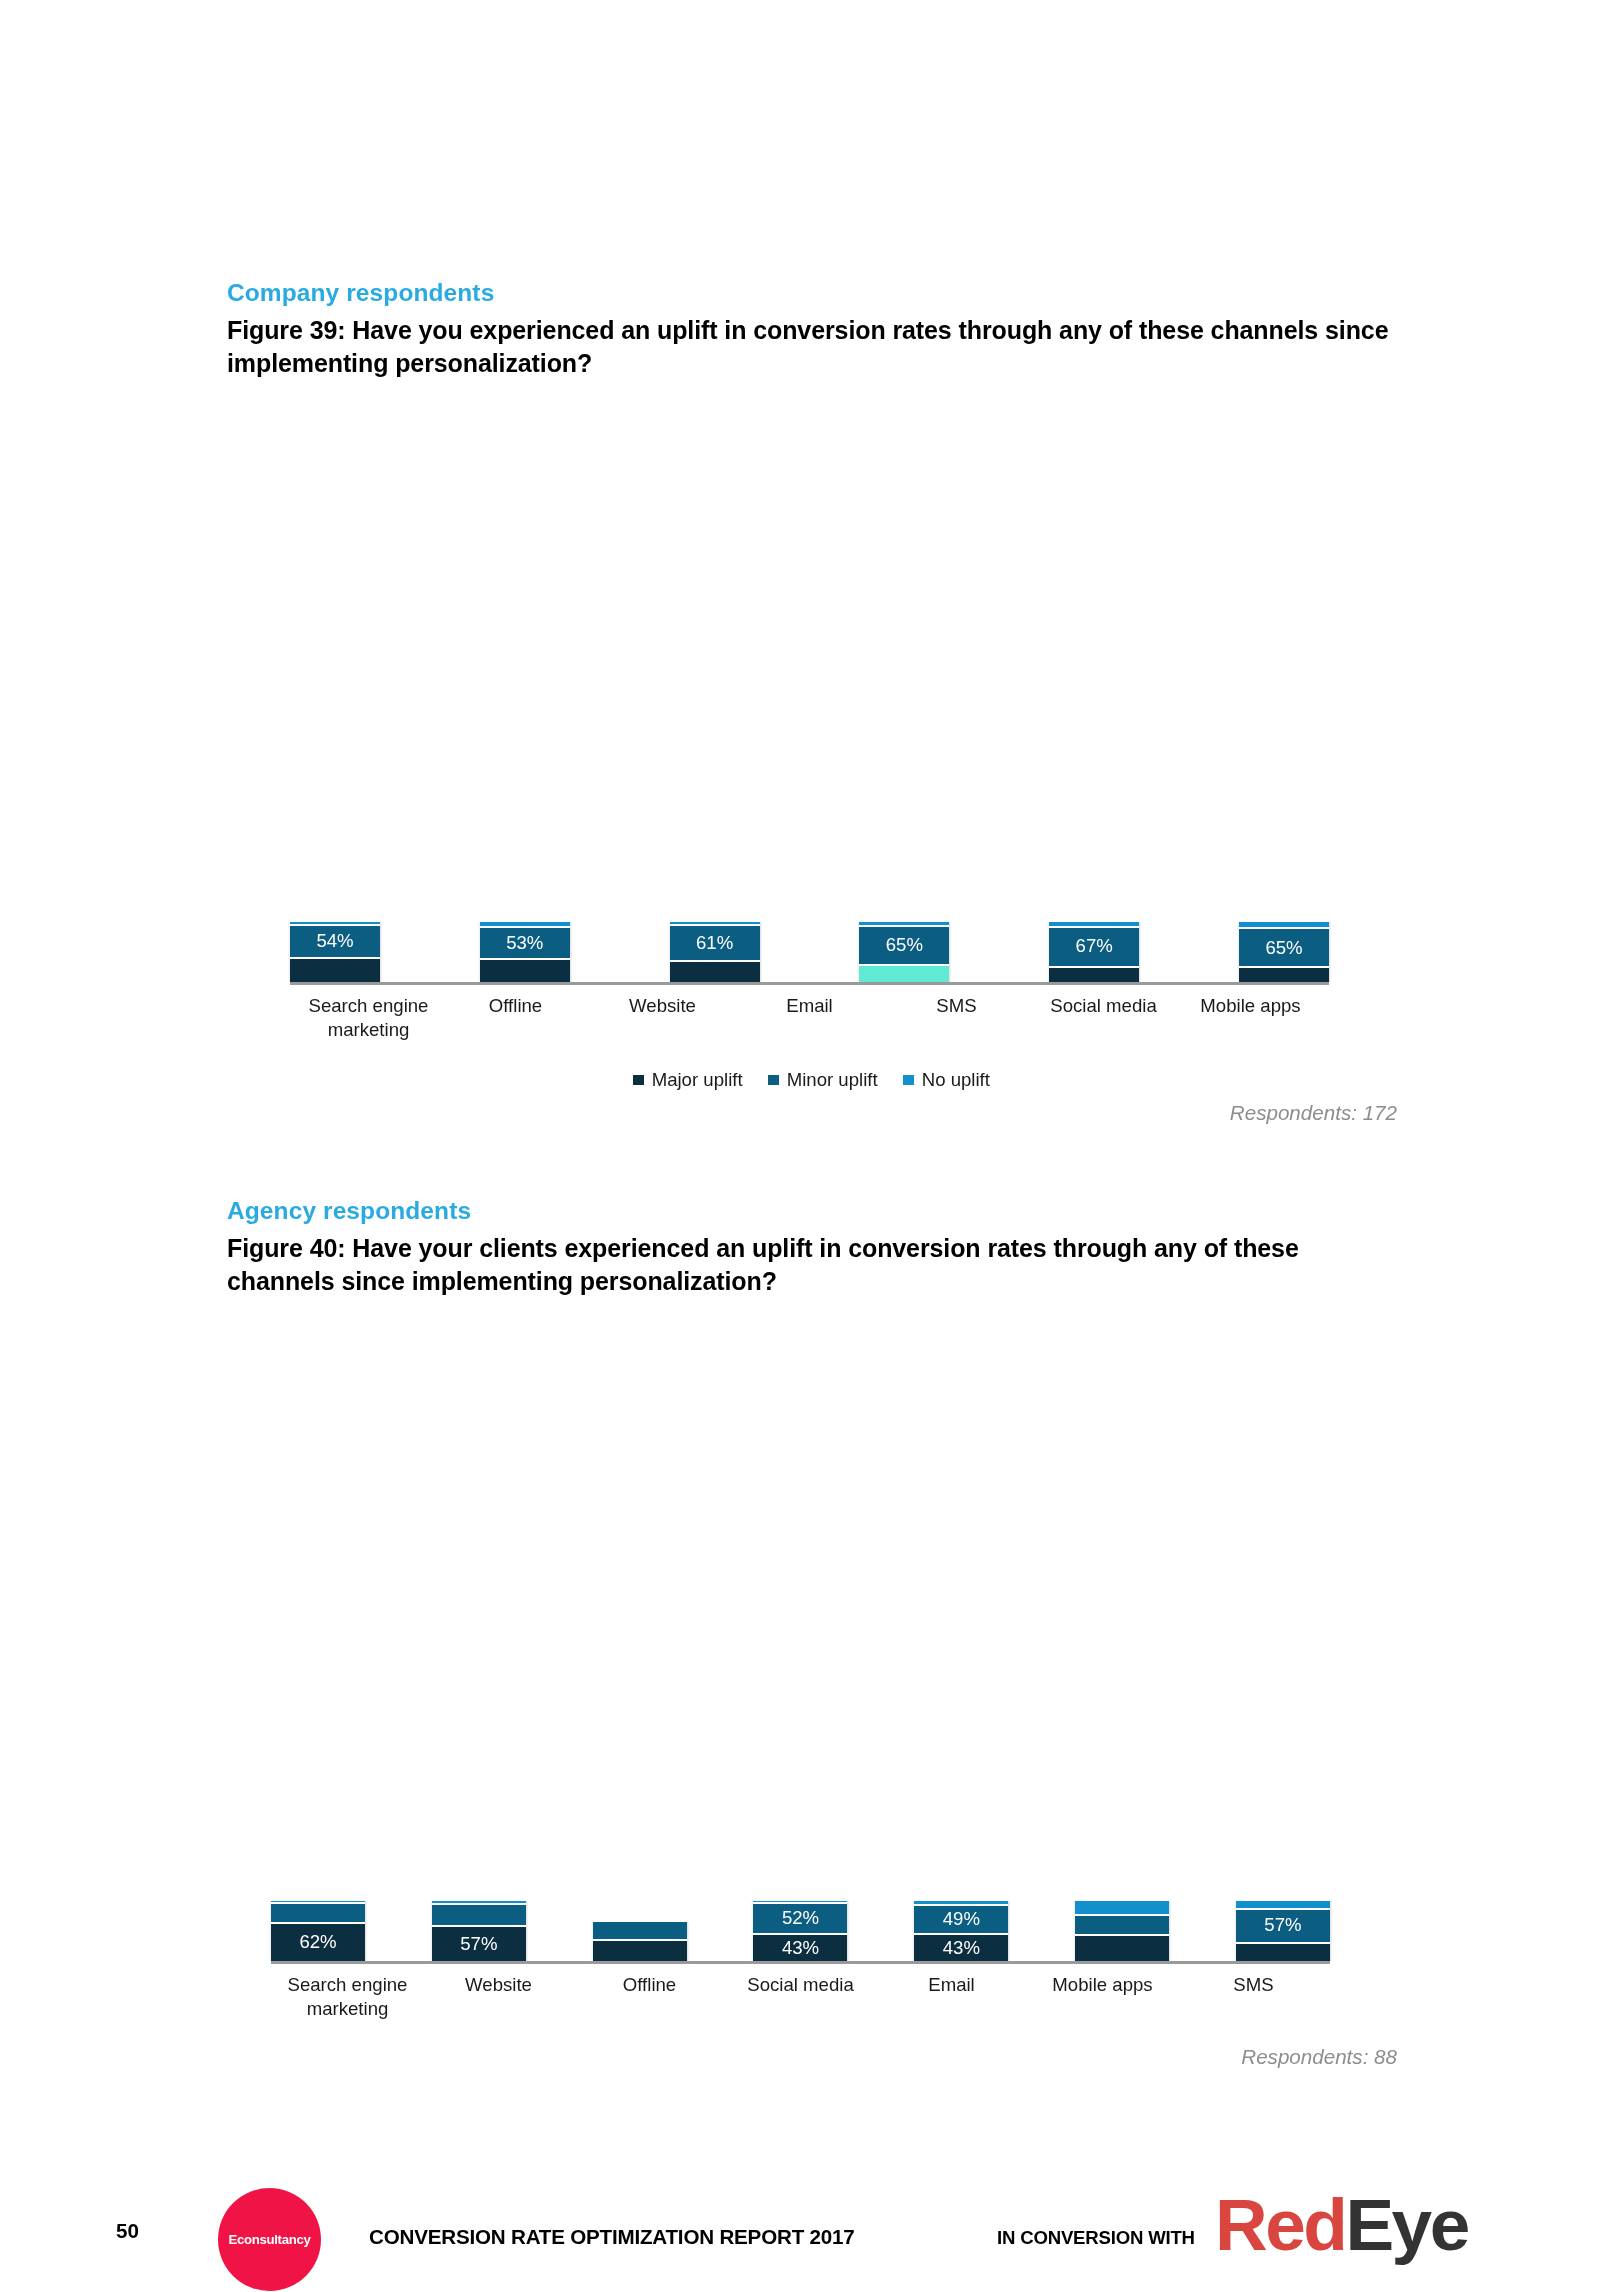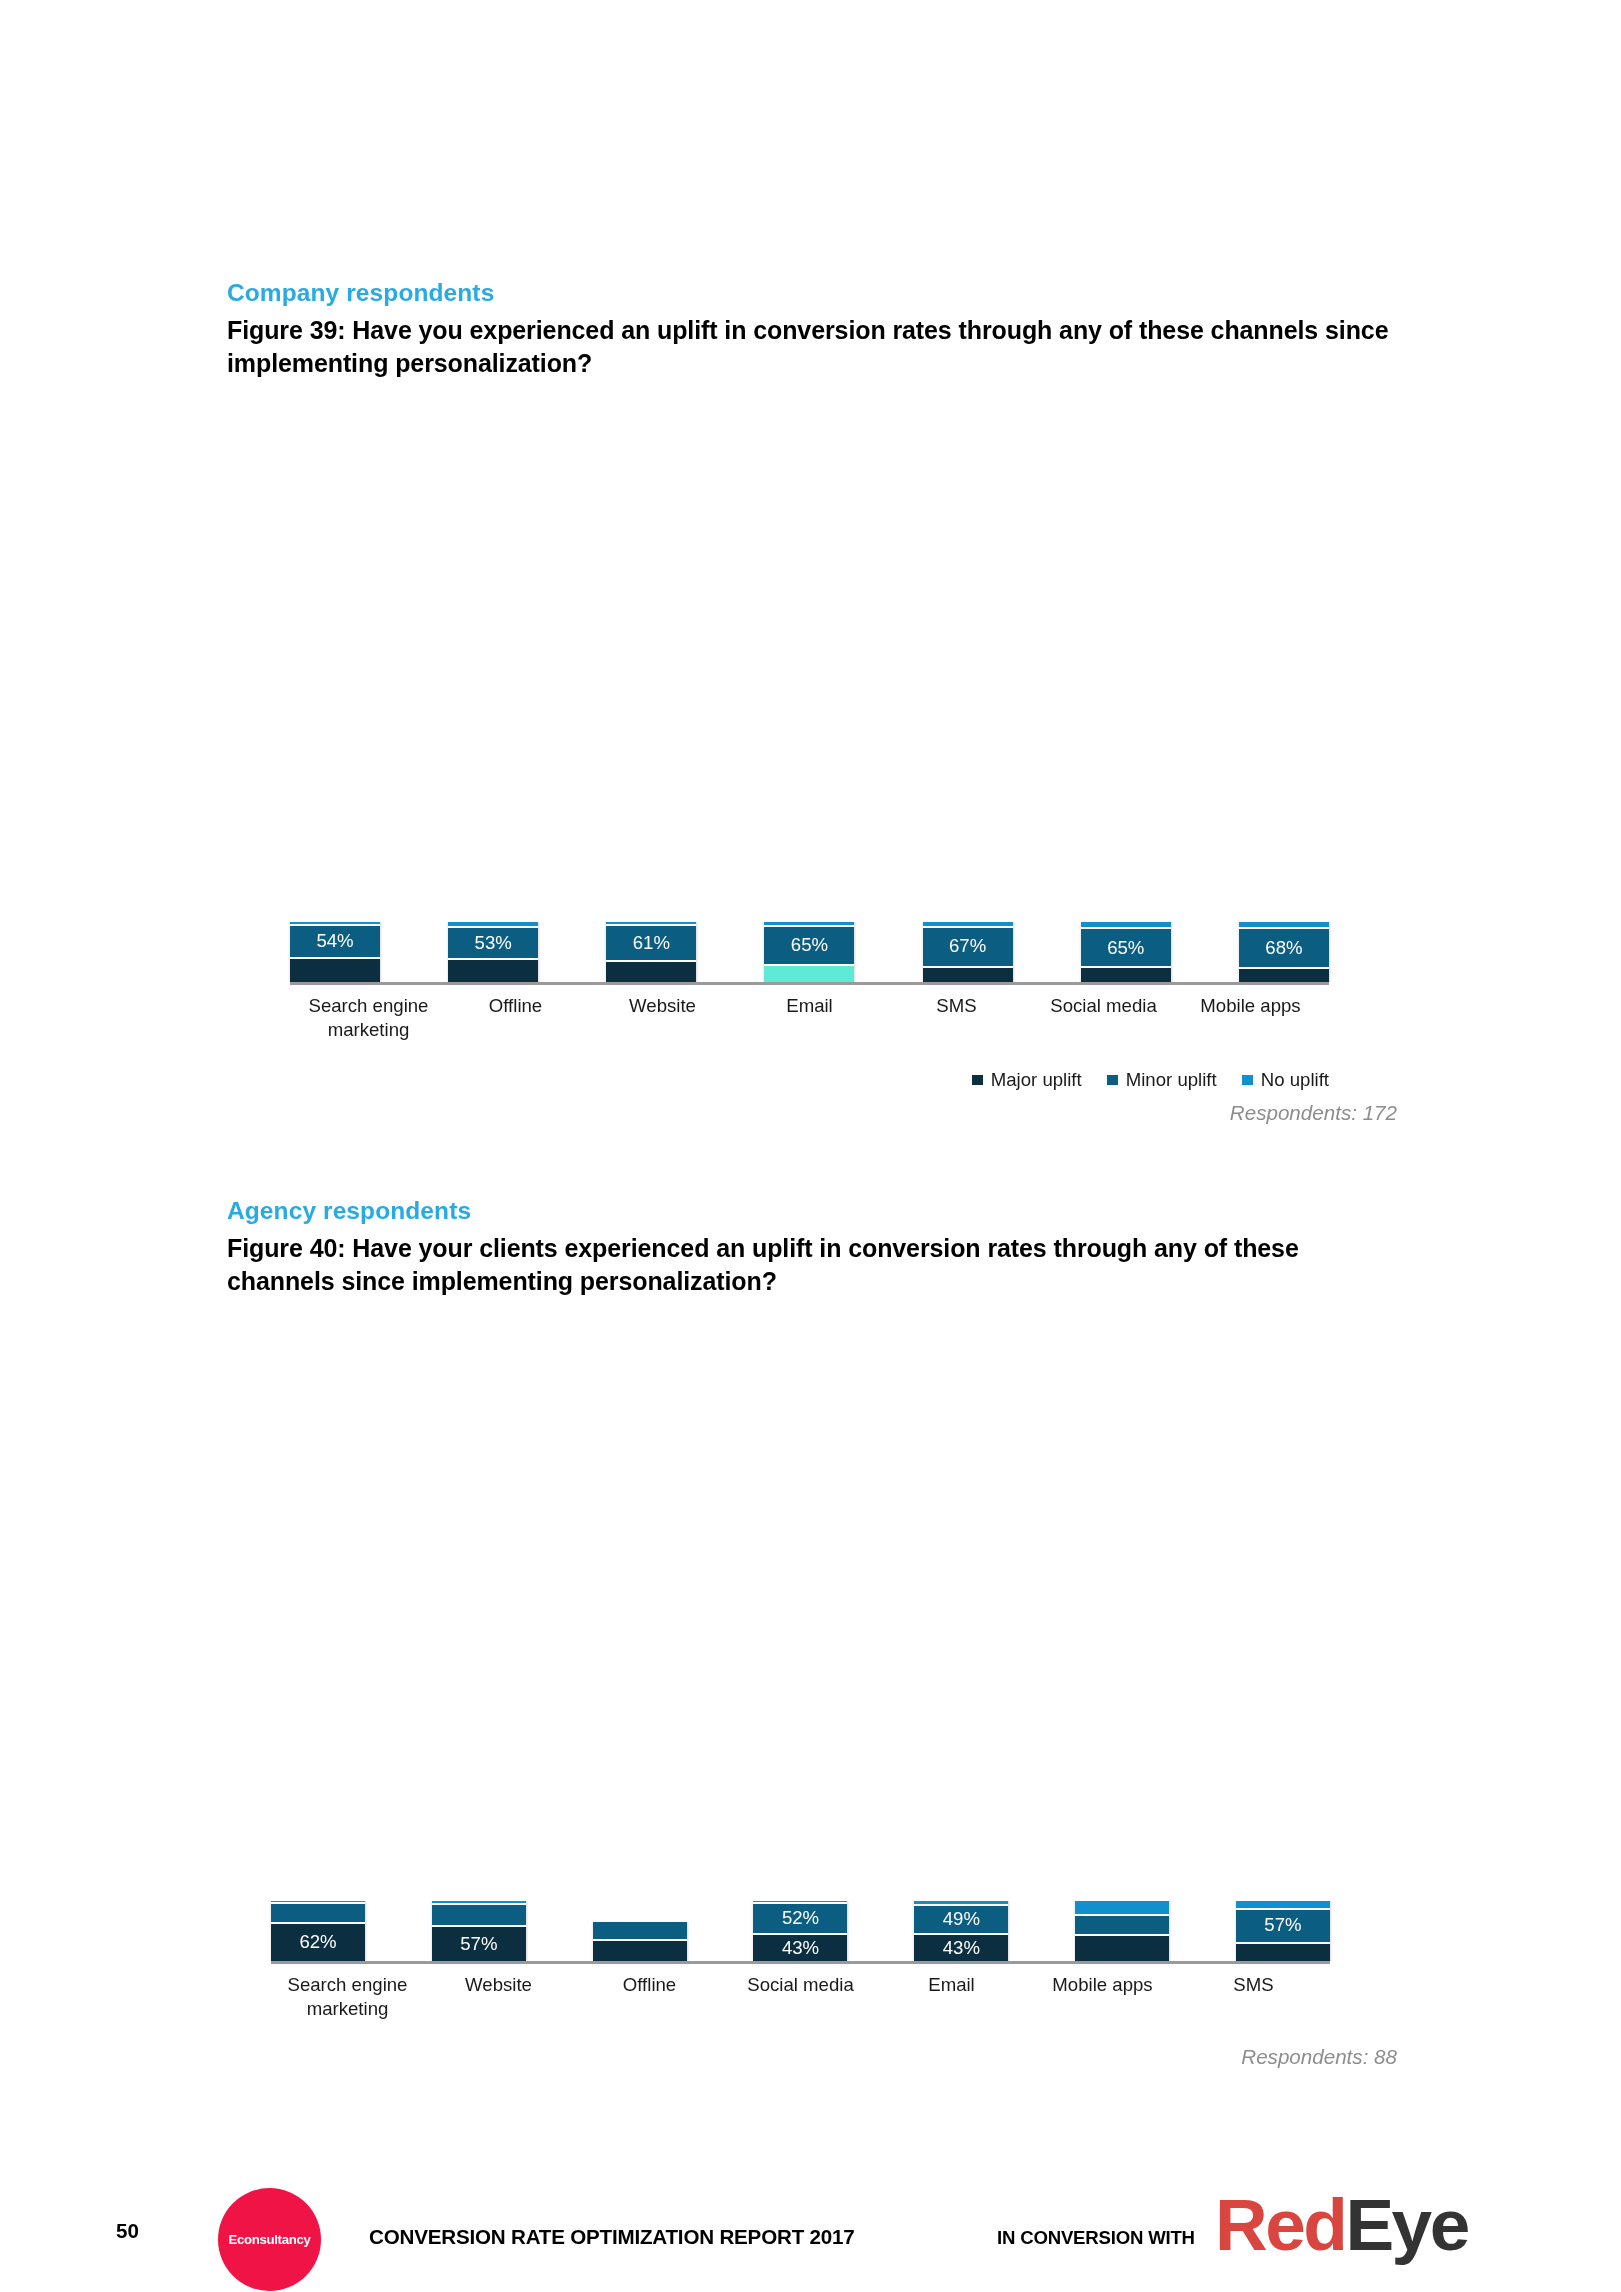--- a/index.html
+++ b/index.html
@@ -106,21 +106,21 @@
     font-size: 18.6px;
     color: #1a1a1a;
     line-height: 1.28;
     white-space: pre-line;
   }
 
   
   .legend {
     position: absolute;
     display: flex;
-    justify-content: flex-end;
+    justify-content: center;
     align-items: center;
     gap: 25.5px;
     left: 4px;
     right: 0;
   }
   .legend-item {
     display: flex;
     align-items: center;
     gap: 7.8px;
     font-size: 18.6px;
@@ -240,27 +240,20 @@
             <div class="seg hide-label" style="height: 9%; background: rgb(18, 144, 205);">9%</div>
             <div class="seg" style="height: 67%; background: rgb(11, 93, 130);">67%</div>
             <div class="seg hide-label" style="height: 24%; background: rgb(12, 46, 65);">24%</div>
           </div>
         </div>
         <div class="barwrap" style="width: 90px;">
           <div class="bar">
             <div class="seg hide-label" style="height: 12%; background: rgb(18, 144, 205);">12%</div>
             <div class="seg" style="height: 65%; background: rgb(11, 93, 130);">65%</div>
             <div class="seg hide-label" style="height: 23%; background: rgb(12, 46, 65);">23%</div>
-          </div>
-        </div>
-        <div class="barwrap" style="width: 90px;">
-          <div class="bar">
-            <div class="seg hide-label" style="height: 11%; background: rgb(18, 144, 205);">11%</div>
-            <div class="seg" style="height: 68%; background: rgb(11, 93, 130);">68%</div>
-            <div class="seg hide-label" style="height: 21%; background: rgb(12, 46, 65);">21%</div>
           </div>
         </div>
         <div class="axis-line"></div>
     </div>
     <div class="cats" id="cats-1" style="top:588px;">
         <div class="cat" style="width: 147px;">Search engine
 marketing</div>
         <div class="cat" style="width: 147px;">Offline</div>
         <div class="cat" style="width: 147px;">Website</div>
         <div class="cat" style="width: 147px;">Email</div>

